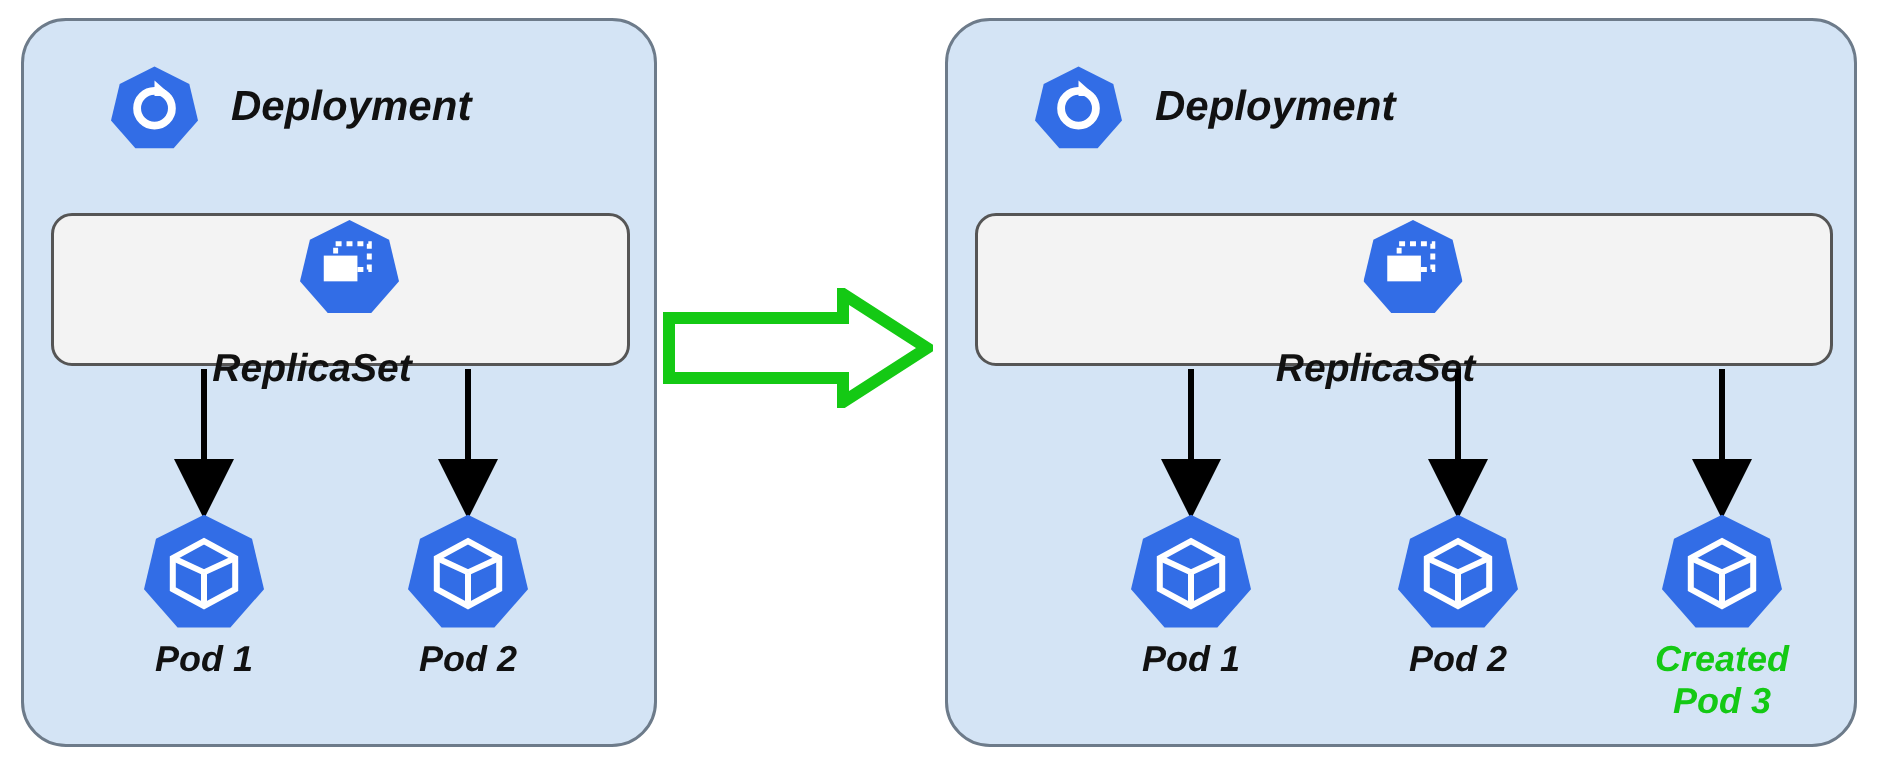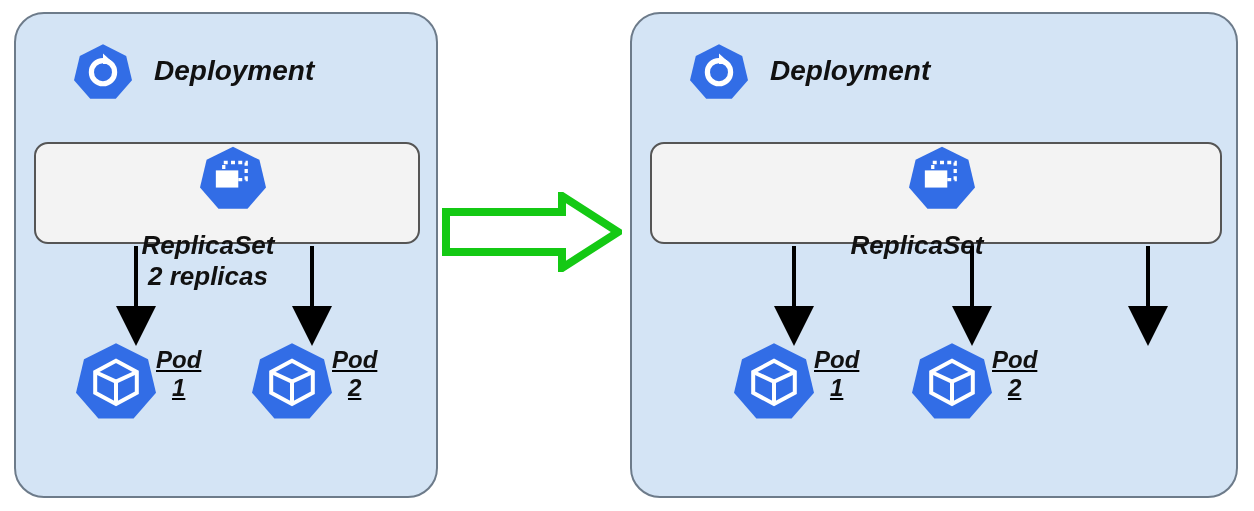--- a/index.html
+++ b/index.html
@@ -52,24 +52,23 @@
     font-style: italic;
     font-weight: bold;
     font-size: 26px;
     color: #111;
     line-height: 1.2;
     padding-right: 50px;
   }
   .pod {
     position: absolute;
     display: flex;
-    flex-direction: row;
-    align-items: flex-start;
+    flex-direction: column;
+    align-items: center;
     width: 120px;
-    text-decoration: underline;
   }
   .pod-label {
     font-style: italic;
     font-weight: bold;
     font-size: 24px;
     color: #111;
     text-align: center;
     margin-top: 6px;
     line-height: 1.15;
   }
@@ -105,21 +104,20 @@
     <div class="replicaset-box" style="left:18px; top:128px; width:386px; height:102px;">
       <span>
         <svg width="66" height="66" viewBox="0 0 100 100">
           <polygon points="50,4 90,24 100,66 72,98 28,98 0,66 10,24" fill="#326de6"></polygon>
           <rect x="24" y="40" width="34" height="26" fill="#fff"></rect>
           <rect x="36" y="28" width="34" height="26" fill="none" stroke="#fff" stroke-width="5" stroke-dasharray="6,5"></rect>
         </svg>
       </span>
       <div class="replicaset-text">
         <span>ReplicaSet</span><br>
-        <span>2 replicas</span>
       </div>
     </div>
 
     <svg width="424" height="486" style="position:absolute;left:0;top:0;pointer-events:none">
       <defs>
         <marker id="ahl" markerWidth="10" markerHeight="10" refX="6" refY="5" orient="auto">
           <path d="M0,0 L10,5 L0,10 z" fill="#000"></path>
         </marker>
       </defs>
       <line x1="120" y1="232" x2="120" y2="316" stroke="#000" stroke-width="4" marker-end="url(#ahl)"></line>
@@ -212,15 +210,30 @@
           <polygon points="50,4 90,24 100,66 72,98 28,98 0,66 10,24" fill="#326de6"></polygon>
           <polygon points="50,26 76,40 76,66 50,80 24,66 24,40" fill="none" stroke="#fff" stroke-width="5"></polygon>
           <line x1="24" y1="40" x2="50" y2="52" stroke="#fff" stroke-width="5"></line>
           <line x1="76" y1="40" x2="50" y2="52" stroke="#fff" stroke-width="5"></line>
           <line x1="50" y1="52" x2="50" y2="80" stroke="#fff" stroke-width="5"></line>
         </svg>
       </span>
       <div class="pod-label">Pod 2</div>
     </div>
 
+    <div class="pod" style="left:456px; top:326px;">
+      <span>
+        <svg width="80" height="80" viewBox="0 0 100 100">
+          <polygon points="50,4 90,24 100,66 72,98 28,98 0,66 10,24" fill="#326de6"></polygon>
+          <polygon points="50,26 76,40 76,66 50,80 24,66 24,40" fill="none" stroke="#fff" stroke-width="5"></polygon>
+          <line x1="24" y1="40" x2="50" y2="52" stroke="#fff" stroke-width="5"></line>
+          <line x1="76" y1="40" x2="50" y2="52" stroke="#fff" stroke-width="5"></line>
+          <line x1="50" y1="52" x2="50" y2="80" stroke="#fff" stroke-width="5"></line>
+        </svg>
+      </span>
+      <div class="pod-label green">
+        <span>Created</span><br>
+        <span>Pod 3</span>
+      </div>
+    </div>
   </div>
 
 </div>
 
 </body></html>

